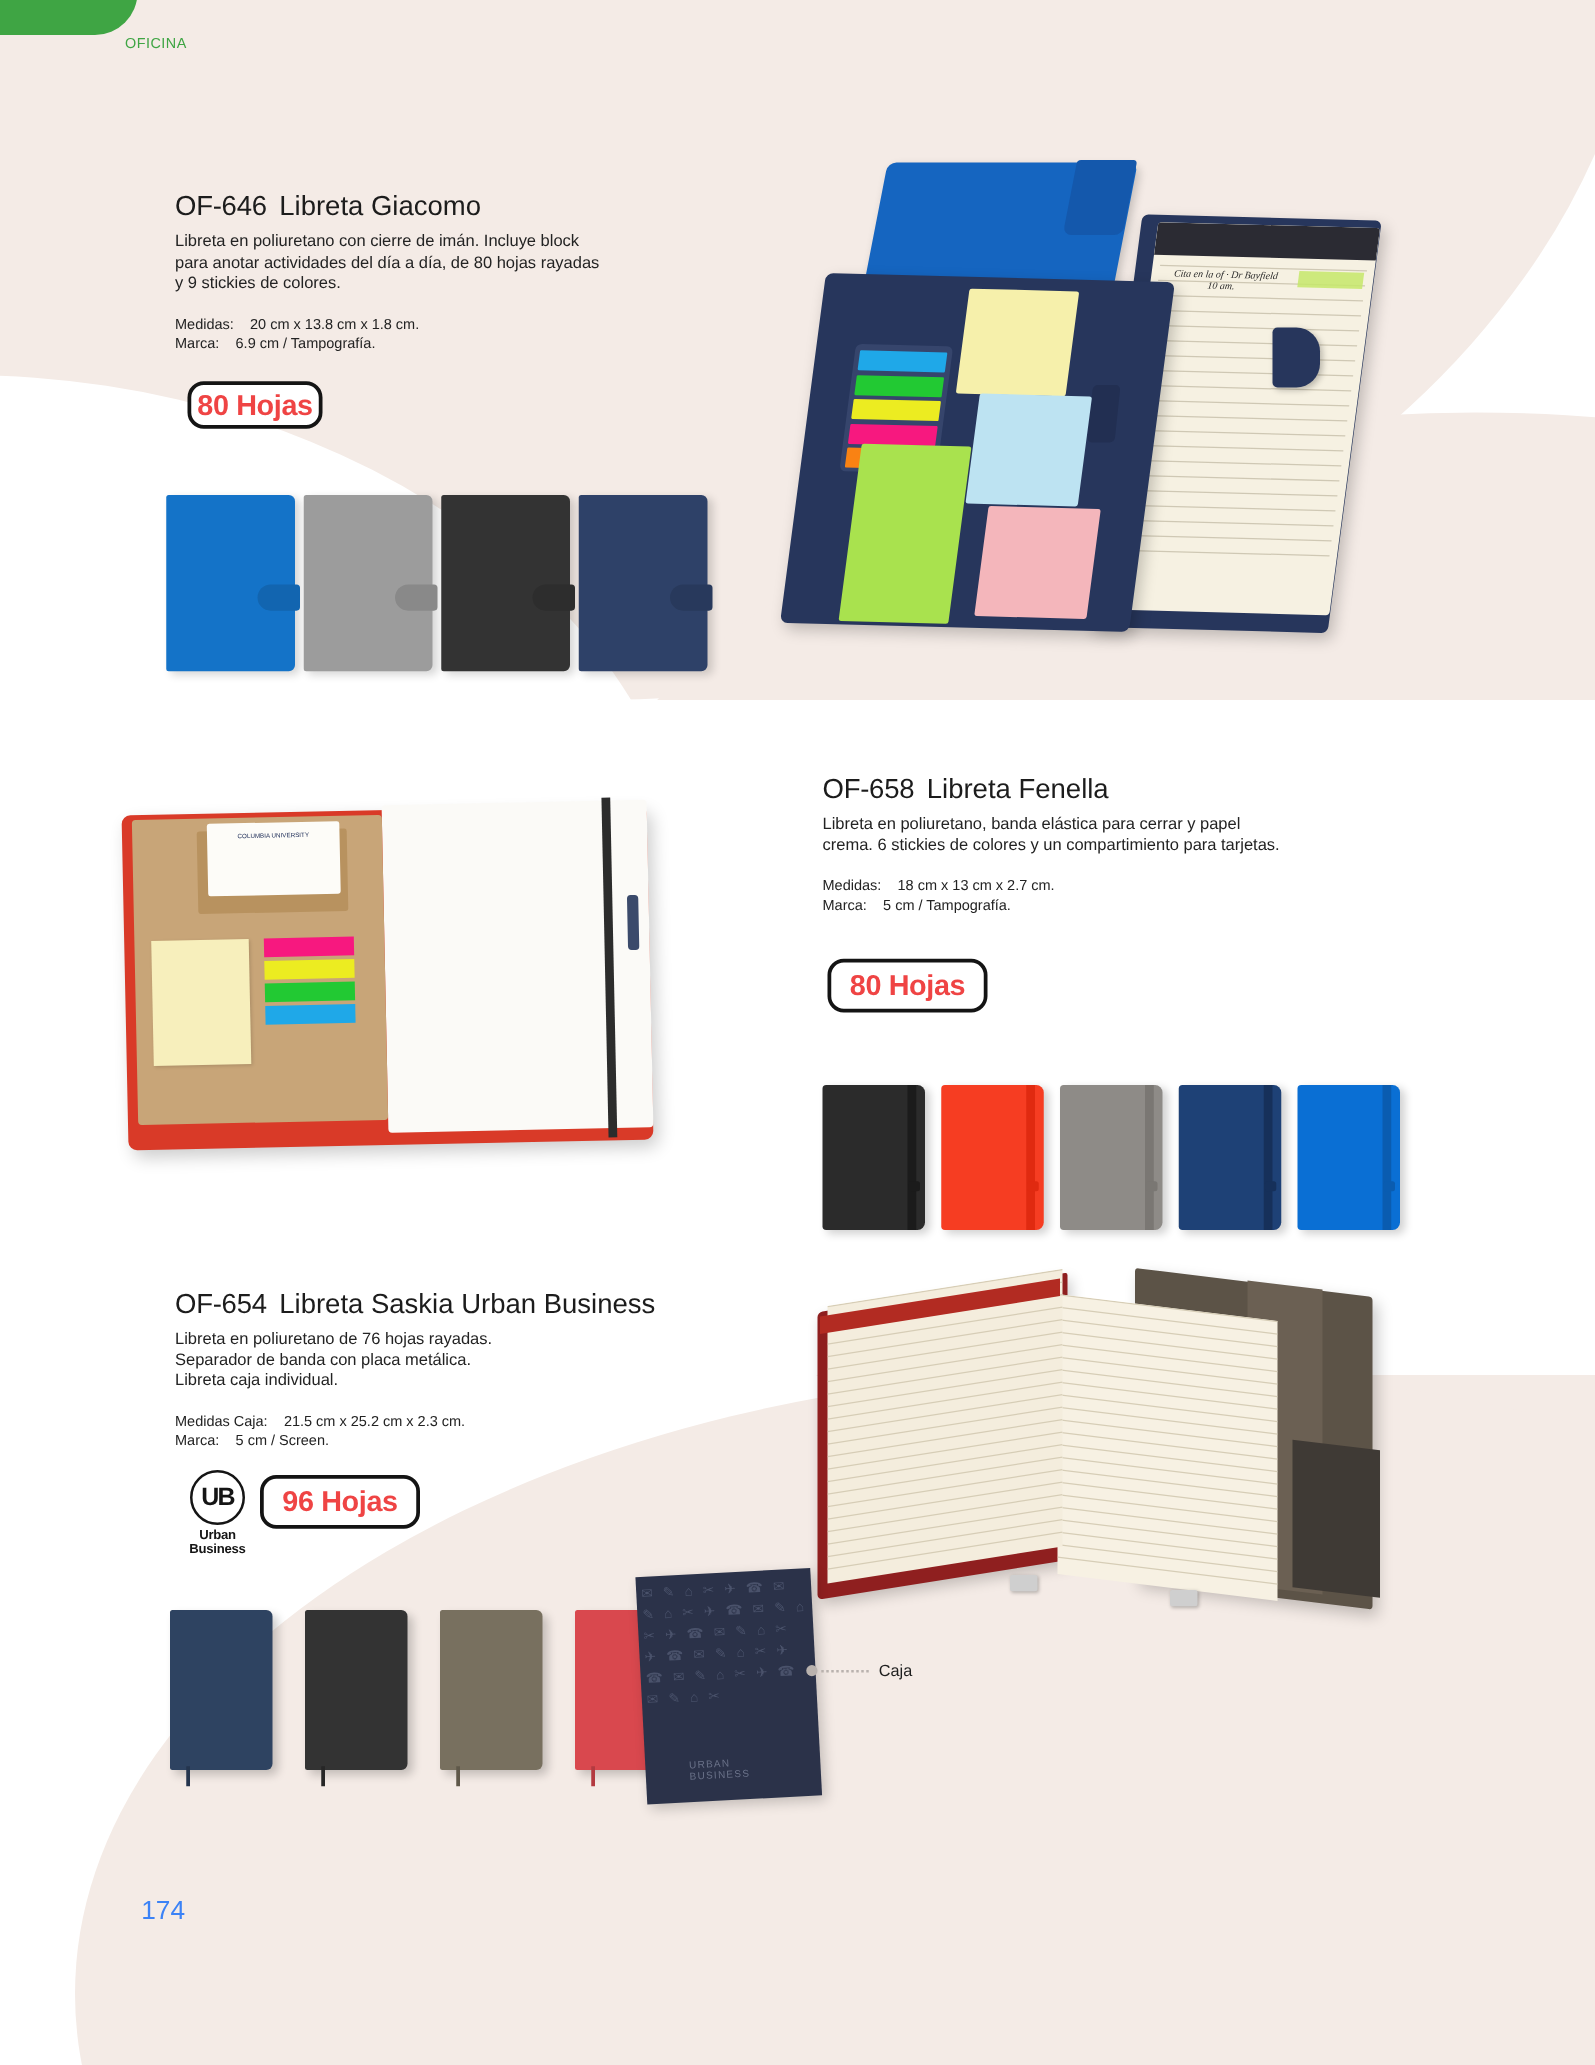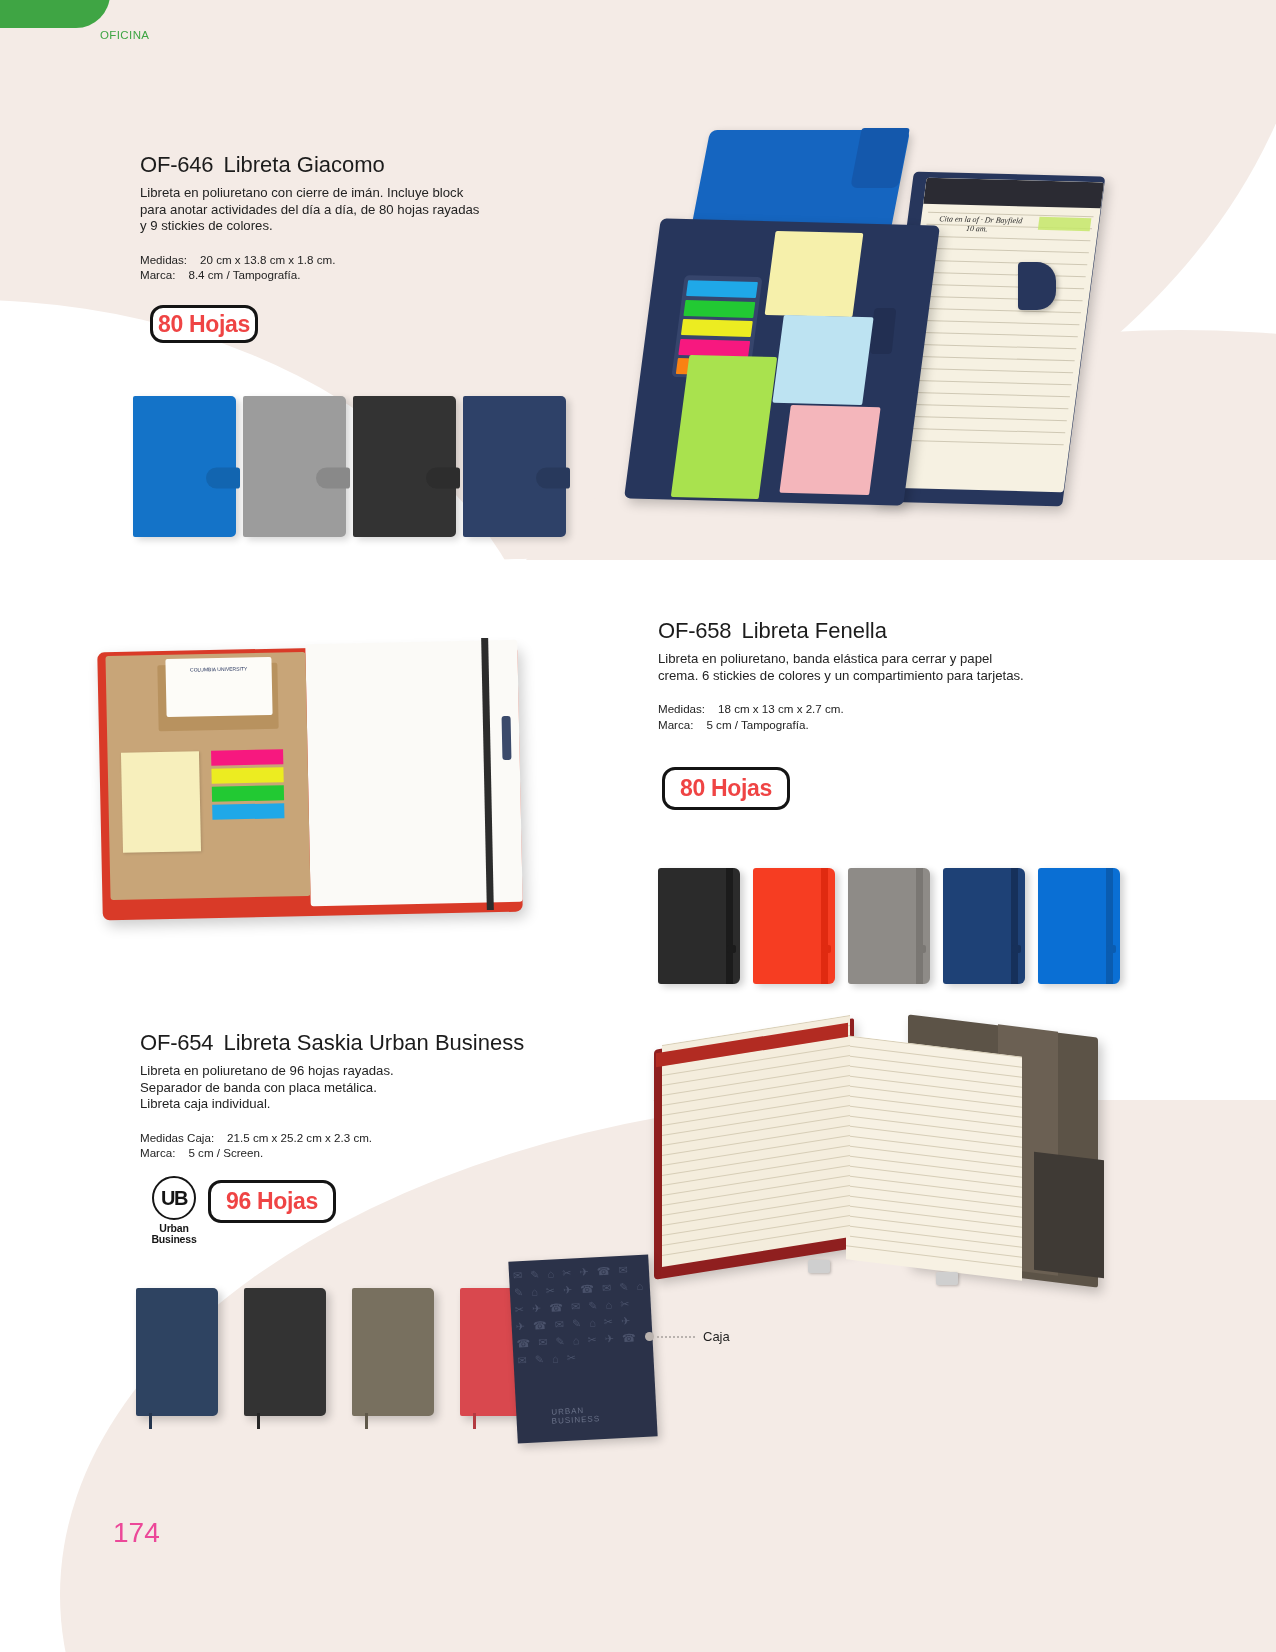--- a/index.html
+++ b/index.html
@@ -395,22 +395,22 @@
   }
   .caja-logo {
     position: absolute; left: 50%; bottom: 16px;
     transform: translateX(-50%);
     font-size: 8px; color: #6a7289; letter-spacing: 1px;
   }
 
   .page-number {
     position: absolute;
     left: 113px; top: 1517px;
-    font-size: 28px;
-    color: #ec4899;
+    font-size: 21px;
+    color: #3b82f6;
   }
 </style>
 </head>
 <body>
 
 <div class="bg-layer">
   <div class="beige-top"></div>
   <div class="beige-mid"></div>
   <div class="white-band"></div>
   <div class="white-notch-1"></div>
@@ -428,21 +428,21 @@
       <span class="code">OF-646</span><span class="name">Libreta Giacomo</span>
     </div>
     <div class="prod-desc" style="width:345px;">Libreta en poliuretano con cierre de imán. Incluye block para anotar actividades del día a día, de 80 hojas rayadas y 9 stickies de colores.</div>
     <div class="prod-specs">
       <div class="spec-row">
         <span class="spec-label">Medidas:</span>
         <span class="spec-val" style="margin-left:13px;">20 cm x 13.8 cm x 1.8 cm.</span>
       </div>
       <div class="spec-row">
         <span class="spec-label">Marca:</span>
-        <span class="spec-val" style="margin-left:13px;">8.4 cm / Tampografía.</span>
+        <span class="spec-val" style="margin-left:13px;">6.9 cm / Tampografía.</span>
       </div>
     </div>
   </div>
 
   <div class="hojas-badge" style="position:absolute; left:150px; top:305px; width:108px; height:38px;">80 Hojas</div>
 
   <div class="swatch-row" style="left:133px; top:396px; gap:7px;">
     <div class="nb-giacomo" id="g0" style="background: rgb(20, 115, 200);">
       <div class="flap" style="background: rgb(20, 115, 200); filter: brightness(0.88);"></div>
     </div>
@@ -566,21 +566,21 @@
     </div>
     <div class="fen-elastic"></div>
     <div class="fen-pen"></div>
   </div>
 
   <div style="position:absolute; left:140px; top:1030px; width:420px;">
     <div class="prod-head">
       <span class="code">OF-654</span><span class="name">Libreta Saskia Urban Business</span>
     </div>
     <div class="prod-desc">
-      <div>Libreta en poliuretano de 96 hojas rayadas.</div>
+      <div>Libreta en poliuretano de 76 hojas rayadas.</div>
       <div>Separador de banda con placa metálica.</div>
       <div>Libreta caja individual.</div>
     </div>
     <div class="prod-specs">
       <div class="spec-row">
         <span class="spec-label">Medidas Caja:</span>
         <span class="spec-val" style="margin-left:13px;">21.5 cm x 25.2 cm x 2.3 cm.</span>
       </div>
       <div class="spec-row">
         <span class="spec-label">Marca:</span>

